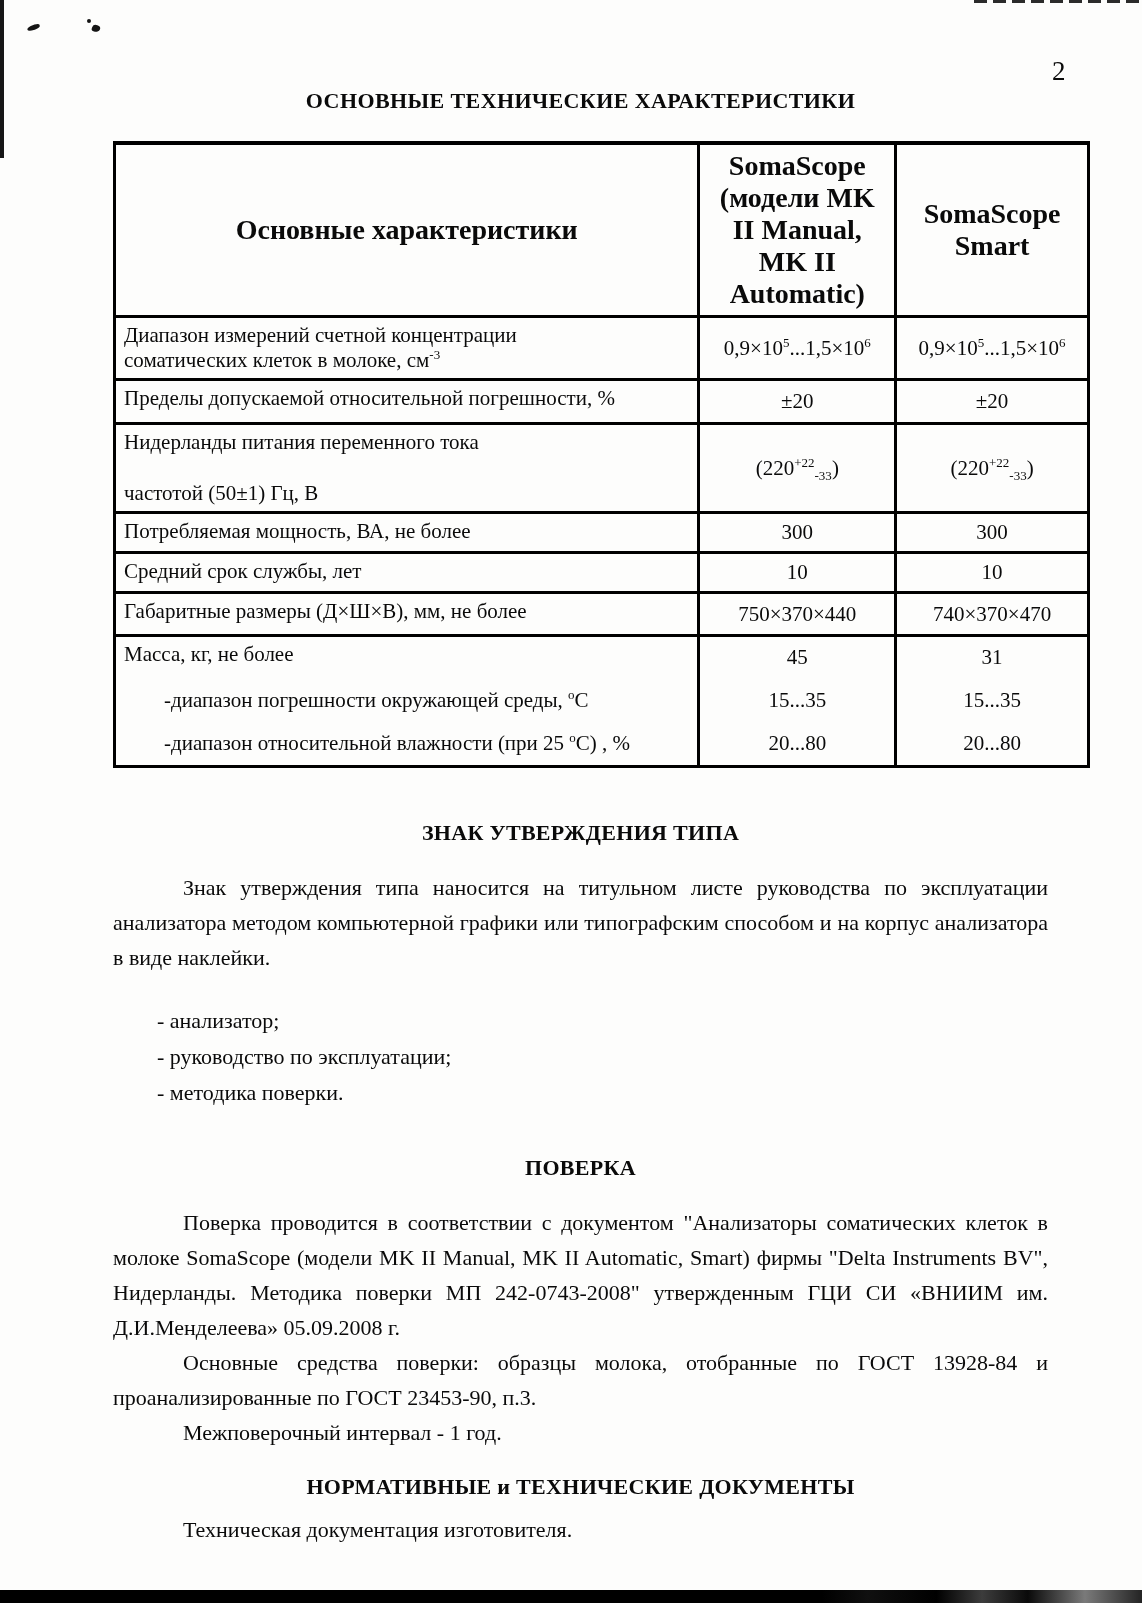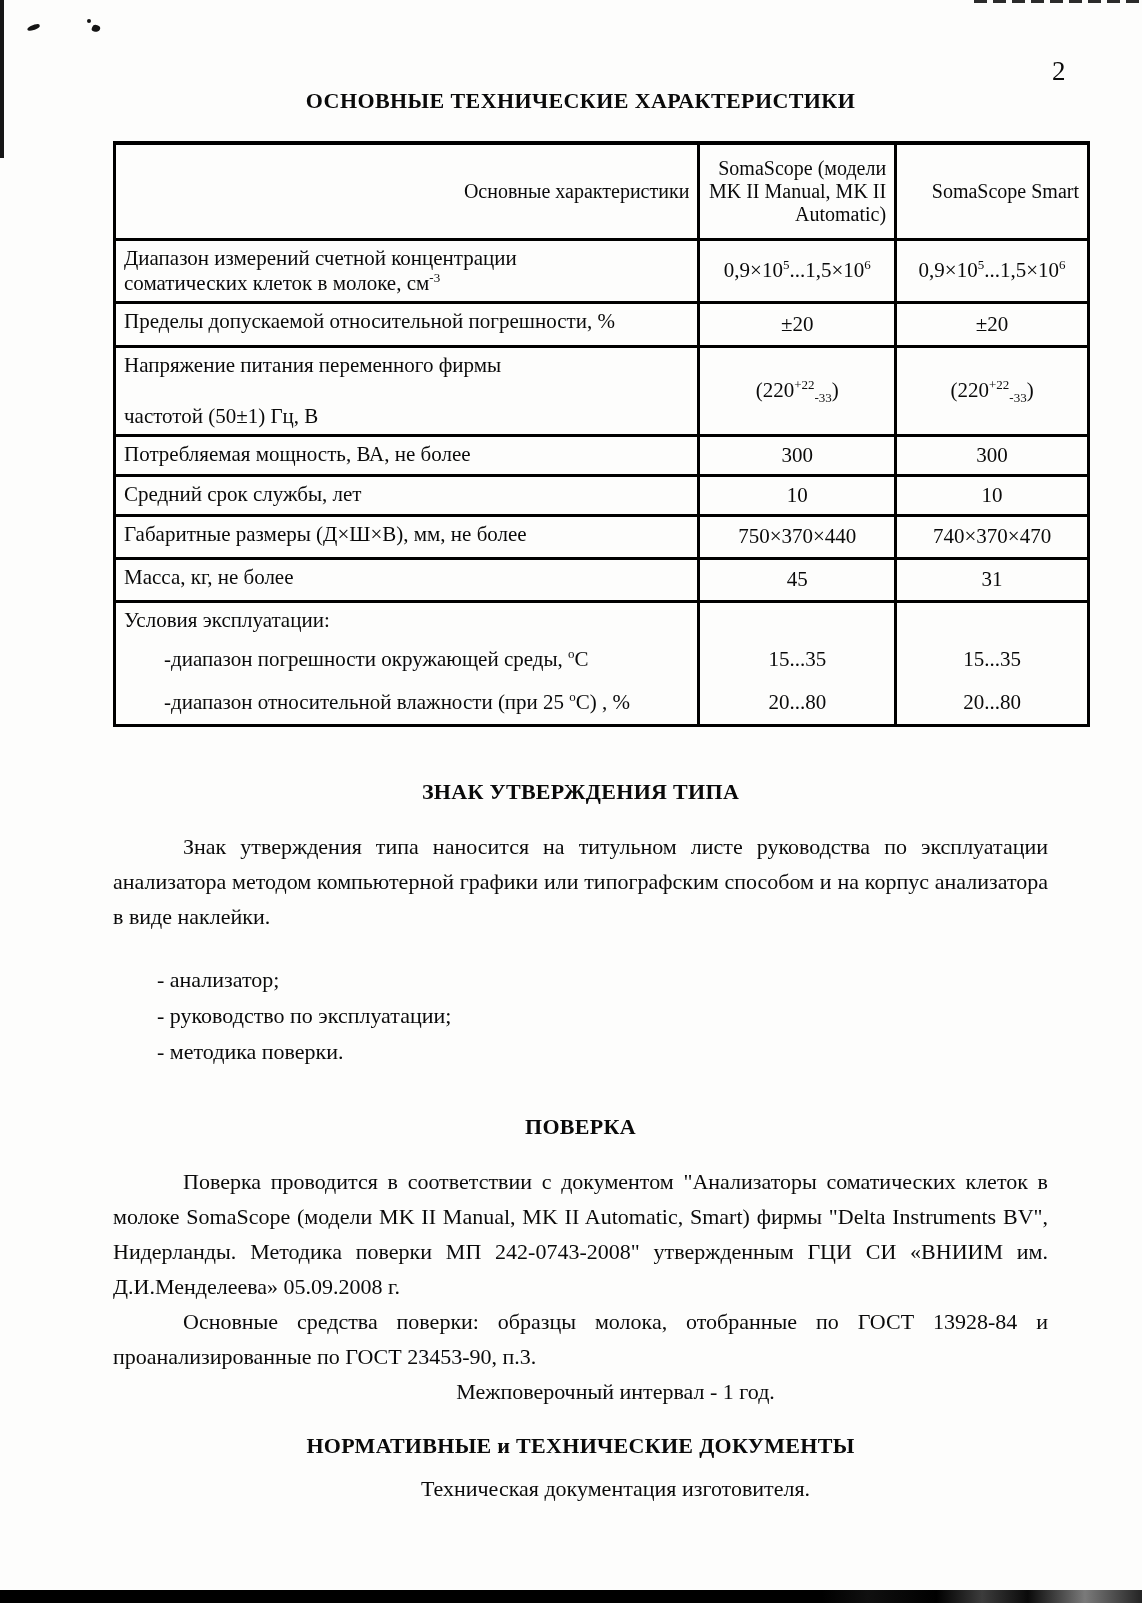--- a/index.html
+++ b/index.html
@@ -36,22 +36,22 @@
 
   
   table.specs {
     width: 977px; margin-top: 27px;
     border-collapse: collapse;
     border: 3px solid #000; border-top-width: 4px;
     font-size: 21px;
   }
   table.specs td, table.specs th { padding: 5px 8px; }
   table.specs th {
-    font-weight: normal; text-align: right; vertical-align: middle;
-    height: 96px; font-size: 20px;
+    font-weight: bold; text-align: center; vertical-align: middle;
+    height: 96px; font-size: 28px;
   }
   table.specs td { border-top: 3px solid #000; }
   table.specs tr.nb td { border-top: none; }
   table.specs th + th, table.specs td + td { border-left: 3px solid #000; }
   col.c1 { width: 587px; } col.c2 { width: 197px; } col.c3 { width: 193px; }
 
   td.lbl { text-align: left; vertical-align: top; }
   td.val { text-align: center; vertical-align: middle; }
   .wrap-limit { display: inline-block; max-width: 500px; }
 
@@ -78,21 +78,21 @@
   .h-compl  { margin-top: 40px; }
   .h-pover  { margin-top: 44px; }
   .h-norm   { margin-top: 24px; }
 
   p.body-text {
     font-size: 22px; line-height: 35px;
     text-align: justify; text-indent: 70px;
     margin: 24px 42px 0 0;
   }
   p.body-text.follow { margin-top: 0; }
-  p.no-justify { text-align: center; }
+  p.no-justify { text-align: left; }
 
   ul.compl-list {
     list-style: none; margin: 28px 42px 0 0; padding: 0 0 0 44px;
     font-size: 22px; line-height: 36px;
   }
 </style>
 </head>
 <body>
 
 <div class="edge-left"></div>
@@ -128,21 +128,21 @@
     </tr>
 
     <tr class="r1">
       <td class="lbl">Пределы допускаемой относительной погрешности, %</td>
       <td class="val">±20</td>
       <td class="val">±20</td>
     </tr>
 
     <tr class="r2">
       <td class="lbl">
-        <div>Напряжение питания переменного фирмы</div>
+        <div>Нидерланды питания переменного тока</div>
         <div class="volt-line2">частотой (50±1) Гц, В</div>
       </td>
       <td class="val"><span>(220</span><sup>+22</sup><sub>-33</sub><span>)</span></td>
       <td class="val"><span>(220</span><sup>+22</sup><sub>-33</sub><span>)</span></td>
     </tr>
 
     <tr class="r3">
       <td class="lbl">Потребляемая мощность, ВА, не более</td>
       <td class="val">300</td>
       <td class="val">300</td>
@@ -159,25 +159,20 @@
       <td class="val">750×370×440</td>
       <td class="val">740×370×470</td>
     </tr>
 
     <tr class="r6">
       <td class="lbl">Масса, кг, не более</td>
       <td class="val">45</td>
       <td class="val">31</td>
     </tr>
 
-    <tr class="sec">
-      <td class="lbl">Условия эксплуатации:</td>
-      <td class="val"></td>
-      <td class="val"></td>
-    </tr>
     <tr class="nb sub">
       <td class="lbl"><span>-диапазон погрешности окружающей среды, </span><sup>о</sup><span>С</span></td>
       <td class="val">15...35</td>
       <td class="val">15...35</td>
     </tr>
     <tr class="nb sub">
       <td class="lbl"><span>-диапазон относительной влажности (при 25 </span><sup>о</sup><span>С) , %</span></td>
       <td class="val">20...80</td>
       <td class="val">20...80</td>
     </tr>

